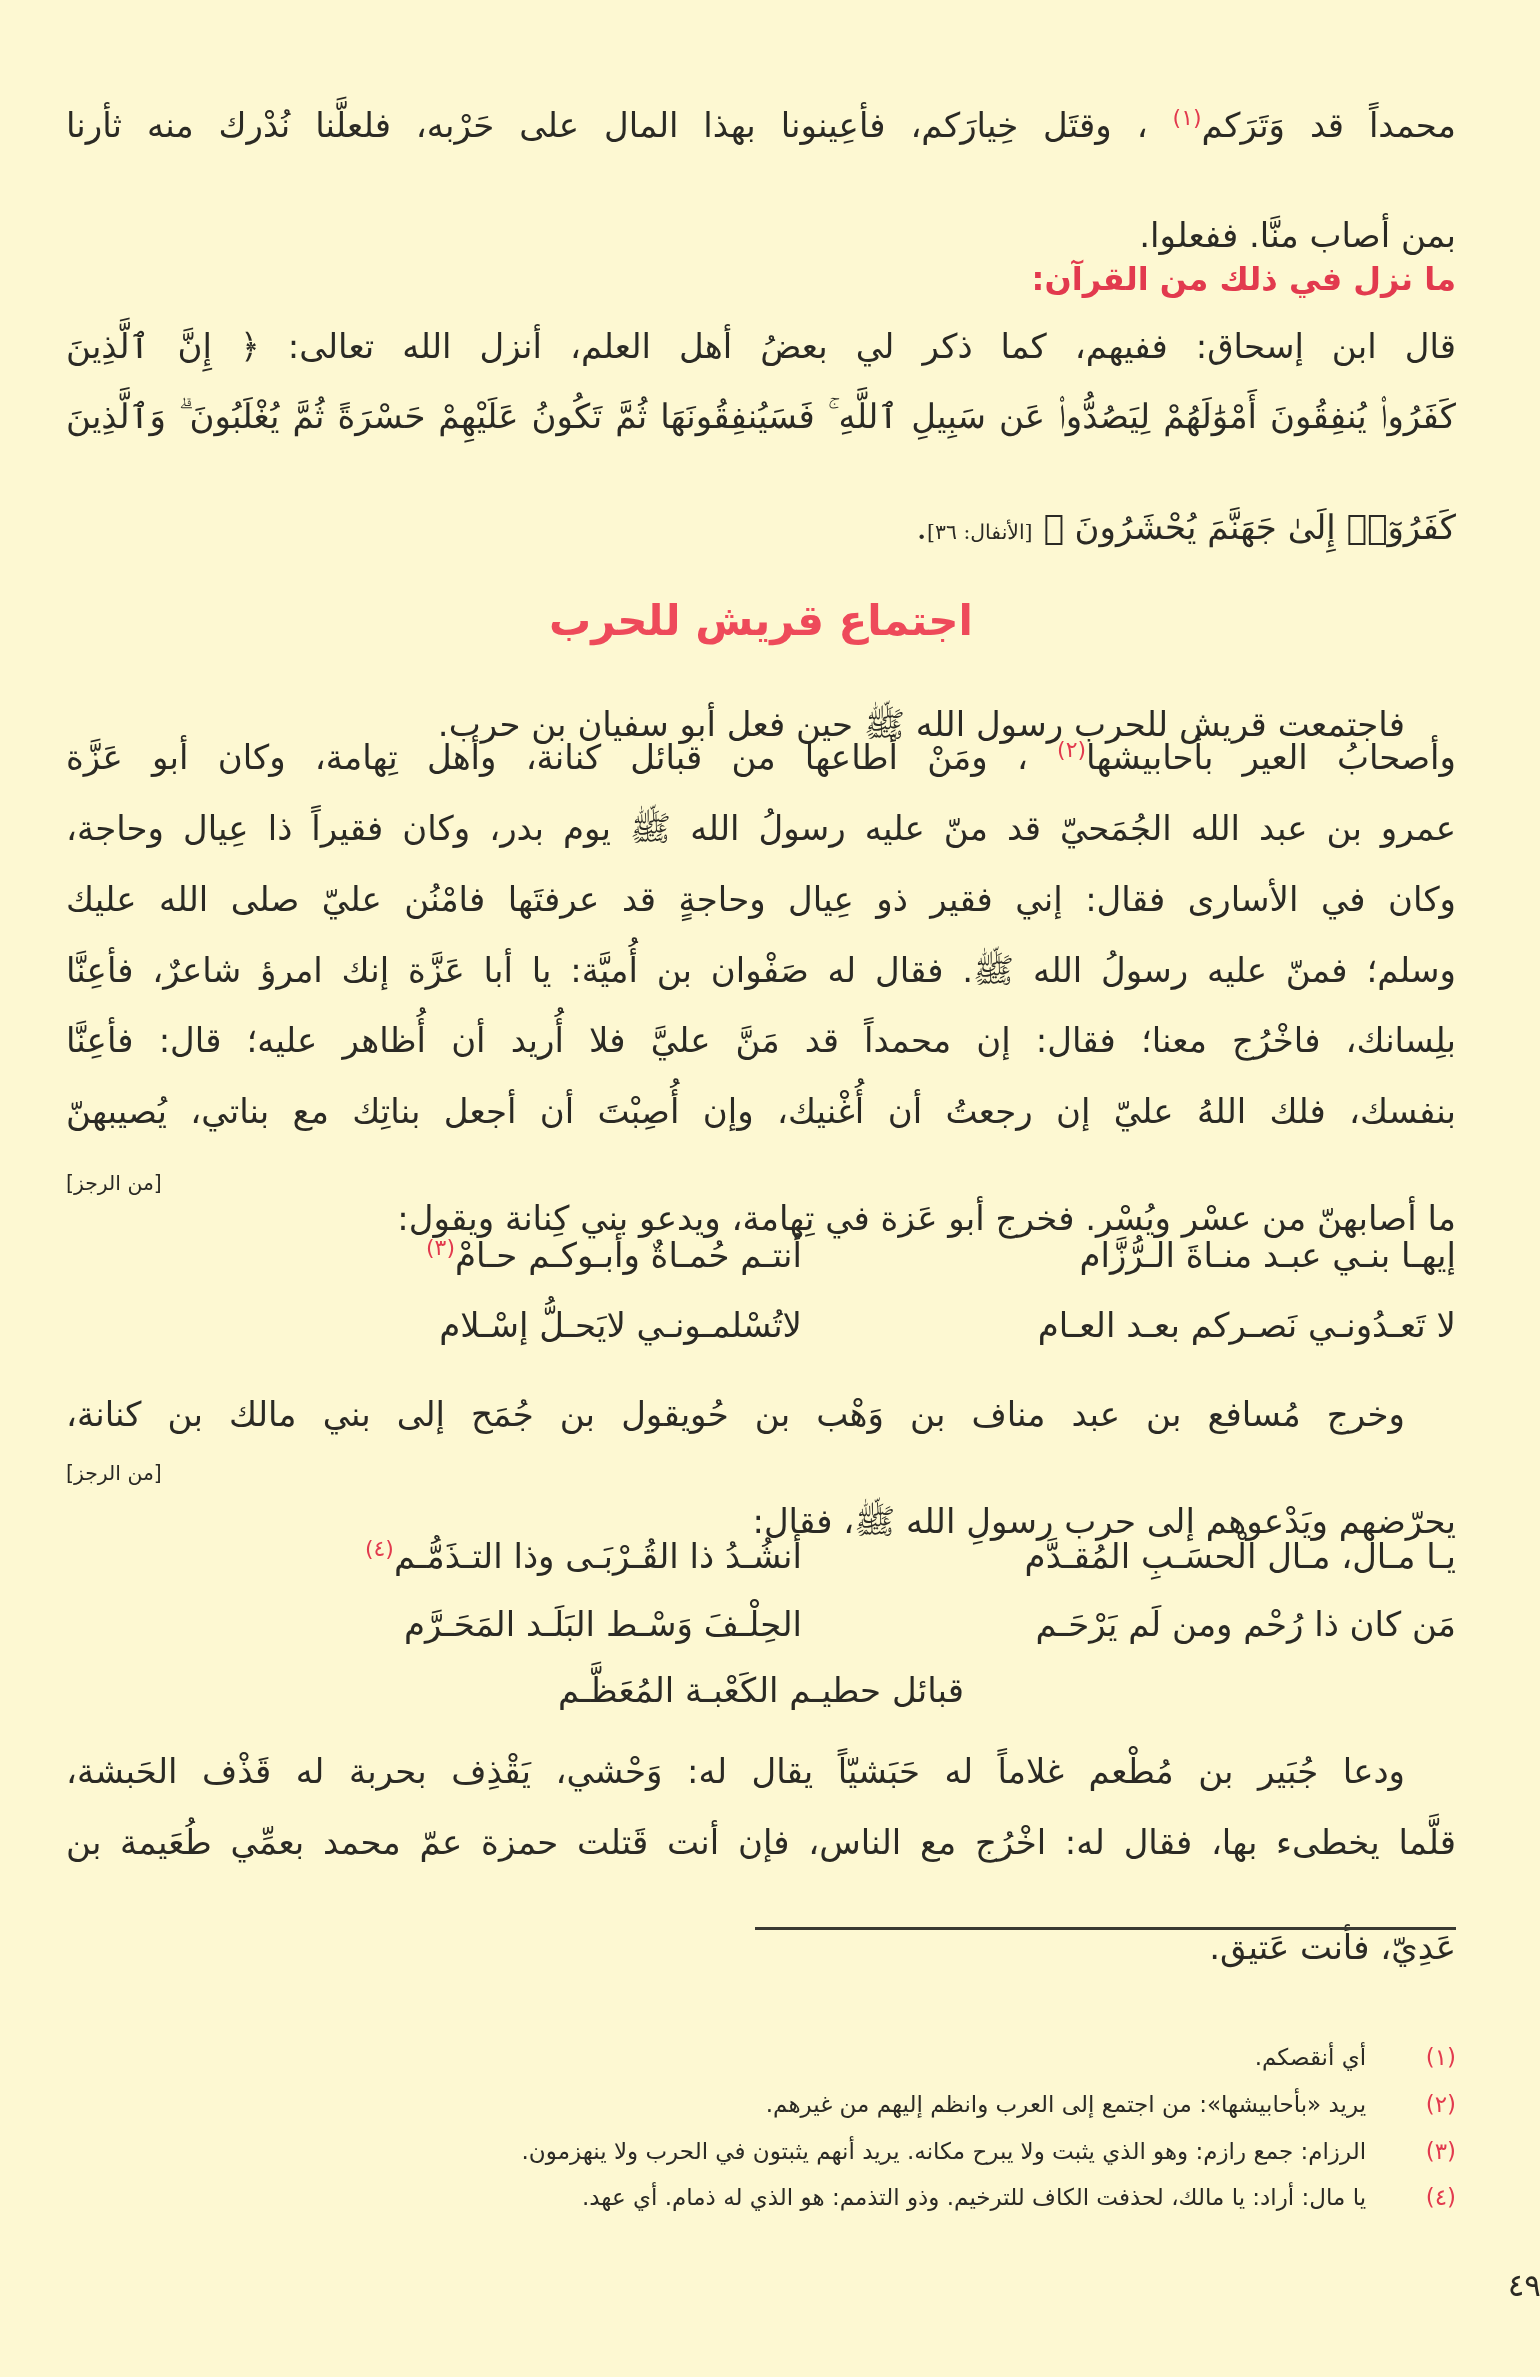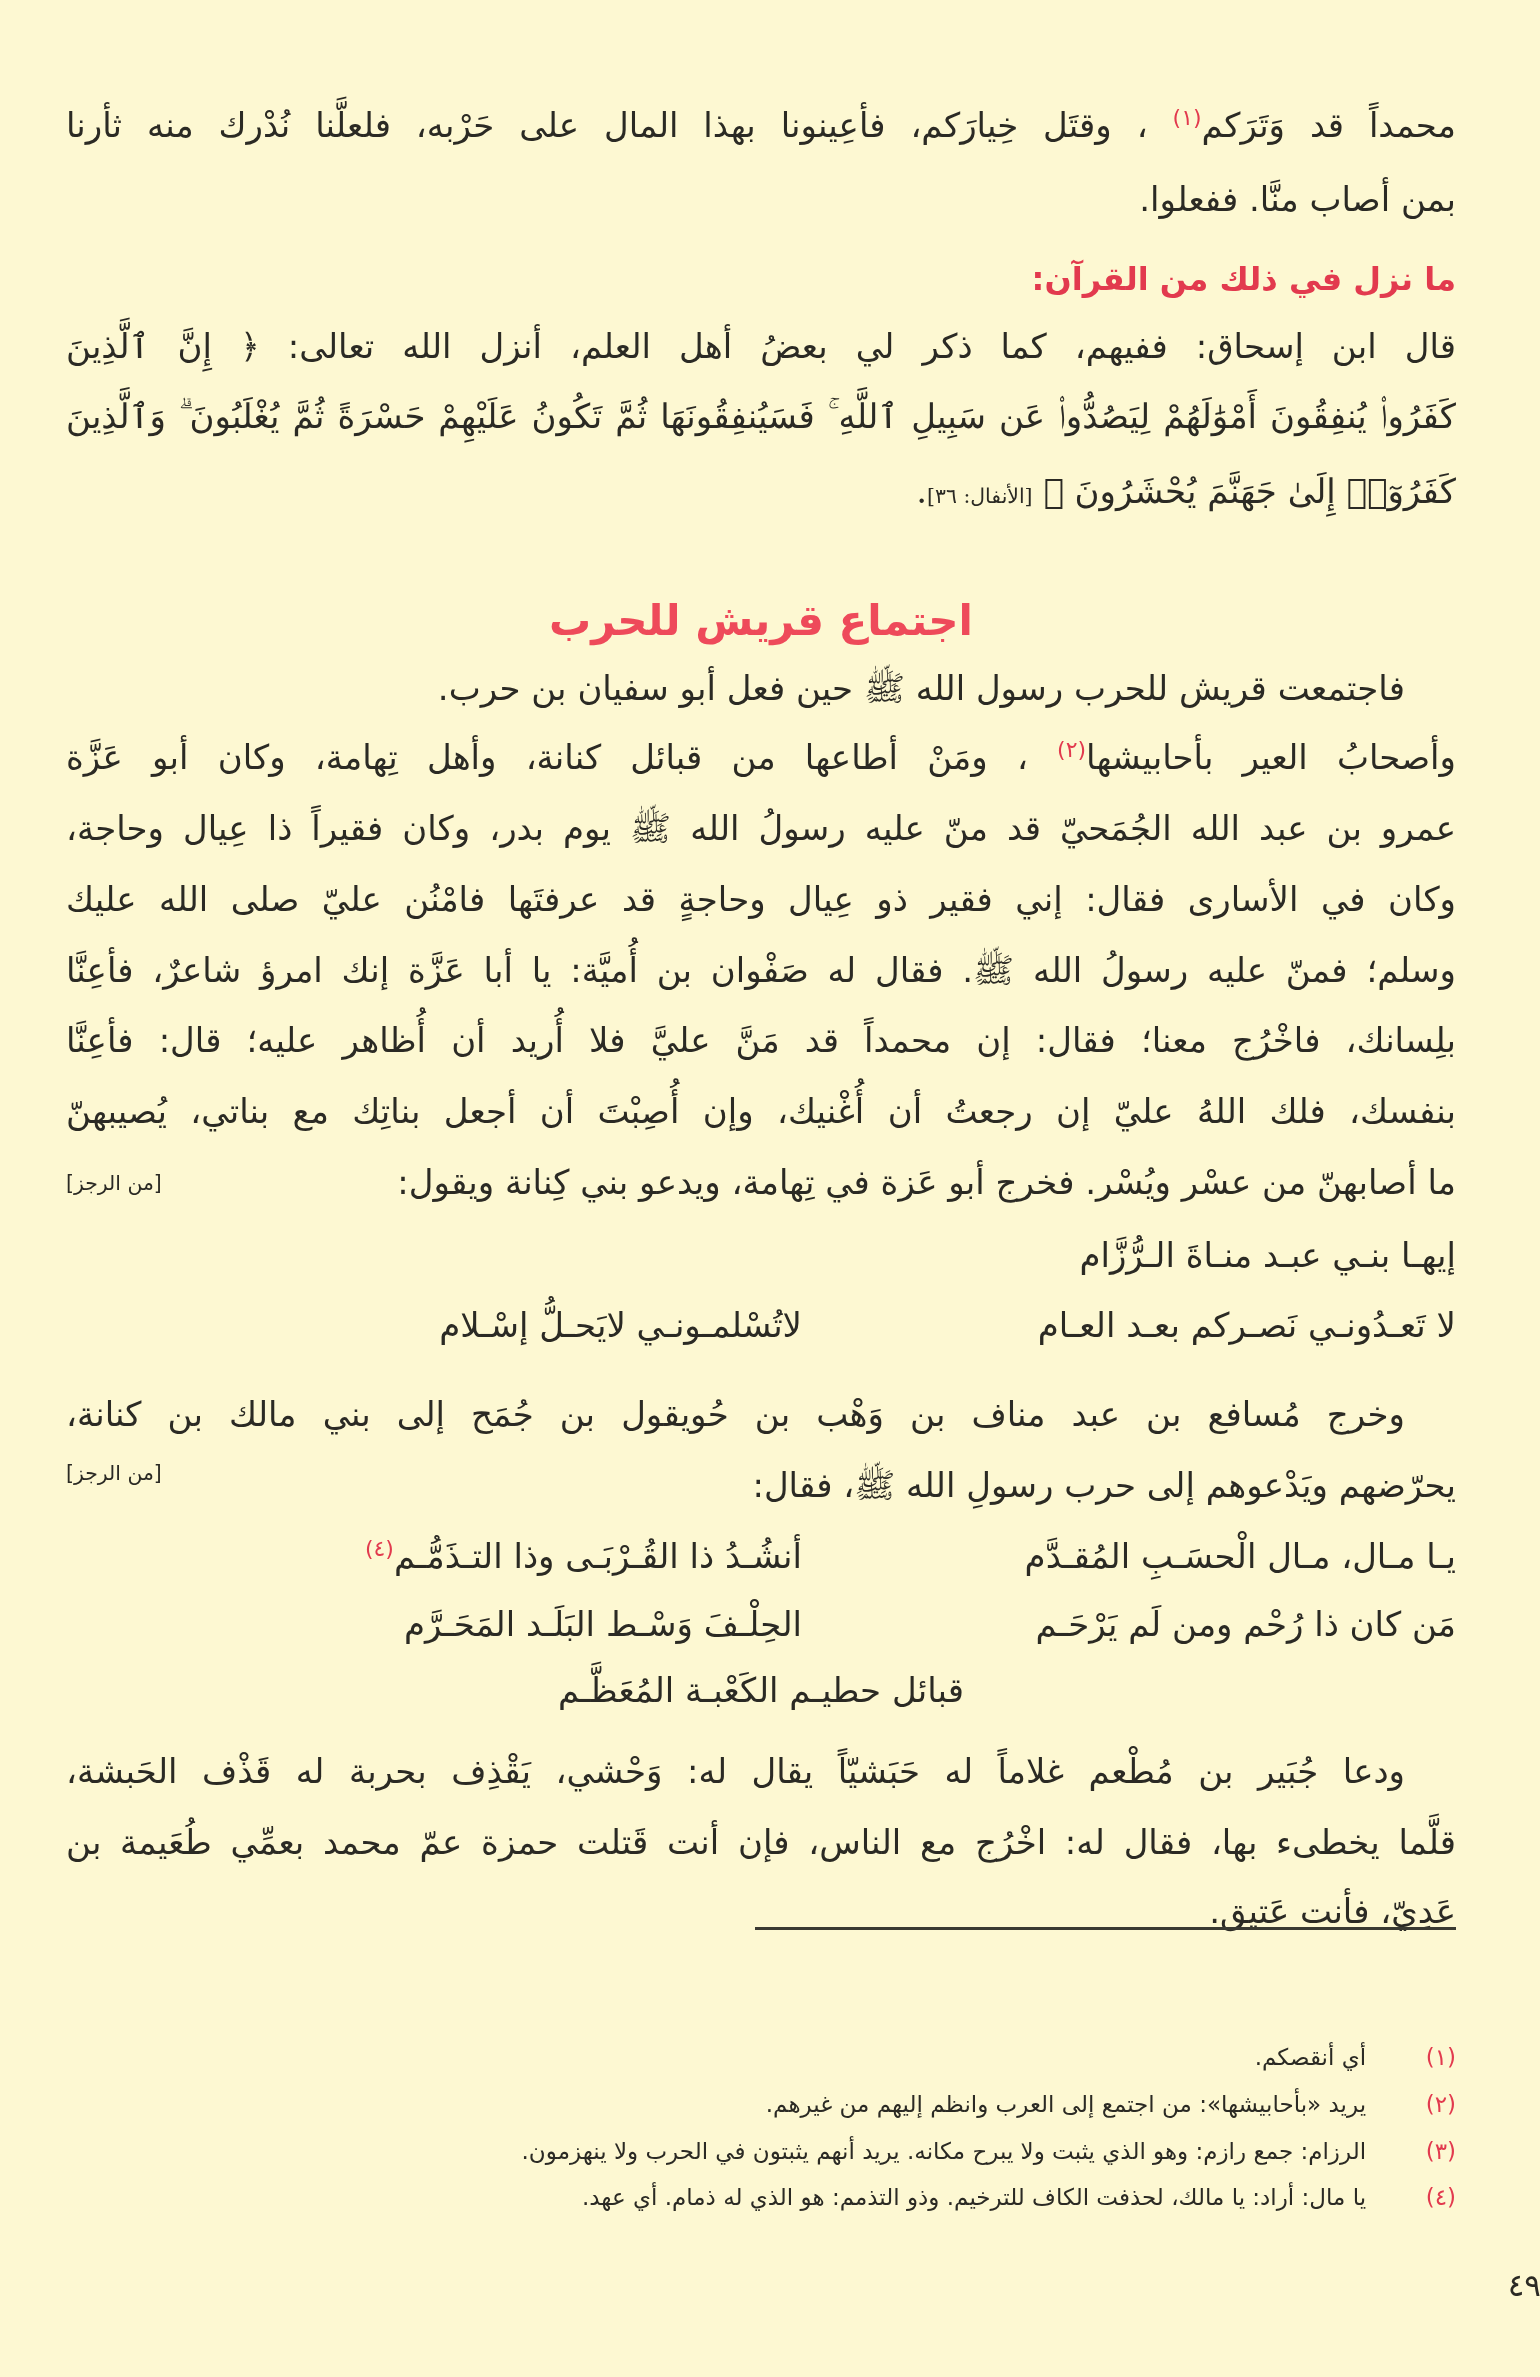--- a/index.html
+++ b/index.html
@@ -29,20 +29,21 @@
       right: 0;
       font-size: 34px;
       line-height: 51px;
       white-space: nowrap;
       text-align: justify;
       text-align-last: justify;
     }
     .line.last {
       text-align-last: right;
       text-align: right;
+      margin-top: 36px;
     }
     .line.indent { padding-right: 51px; }
     .fn-ref {
       color: #e23a4e;
       font-size: 22px;
       vertical-align: super;
       line-height: 0;
     }
     .red-heading {
       position: absolute;
@@ -132,20 +133,21 @@
   <div class="line" style="top:647px;"><span>وأصحابُ العير بأحابيشها</span><span class="fn-ref">(٢)</span> <span>، ومَنْ أطاعها من قبائل كنانة، وأهل تِهامة، وكان أبو عَزَّة</span></div>
   <div class="line" style="top:718px;">عمرو بن عبد الله الجُمَحيّ قد منّ عليه رسولُ الله ﷺ يوم بدر، وكان فقيراً ذا عِيال وحاجة،</div>
   <div class="line" style="top:789px;">وكان في الأسارى فقال: إني فقير ذو عِيال وحاجةٍ قد عرفتَها فامْنُن عليّ صلى الله عليك</div>
   <div class="line" style="top:860px;">وسلم؛ فمنّ عليه رسولُ الله ﷺ. فقال له صَفْوان بن أُميَّة: يا أبا عَزَّة إنك امرؤ شاعرٌ، فأعِنَّا</div>
   <div class="line" style="top:930px;">بلِسانك، فاخْرُج معنا؛ فقال: إن محمداً قد مَنَّ عليَّ فلا أُريد أن أُظاهر عليه؛ قال: فأعِنَّا</div>
   <div class="line" style="top:1001px;">بنفسك، فلك اللهُ عليّ إن رجعتُ أن أُغْنيك، وإن أُصِبْتَ أن أجعل بناتِك مع بناتي، يُصيبهنّ</div>
   <div class="line last" style="top:1072px;">ما أصابهنّ من عسْر ويُسْر. فخرج أبو عَزة في تِهامة، ويدعو بني كِنانة ويقول:</div>
   <div class="meter" style="top:1081px;">[من الرجز]</div>
 
   <div class="verse right" style="top:1145px;">إيهـا بنـي عبـد منـاةَ الـرُّزَّام</div>
+  <div class="verse left" style="top:1145px;"><span>أنتـم حُمـاةٌ وأبـوكـم حـامْ</span><span class="fn-ref">(٣)</span></div>
   <div class="verse right" style="top:1215px;">لا تَعـدُونـي نَصـركم بعـد العـام</div>
   <div class="verse left" style="top:1215px;">لاتُسْلمـونـي لايَحـلُّ إسْـلام</div>
 
   <div class="line indent" style="top:1304px;">وخرج مُسافع بن عبد مناف بن وَهْب بن حُويقول بن جُمَح إلى بني مالك بن كنانة،</div>
   <div class="line last" style="top:1375px;">يحرّضهم ويَدْعوهم إلى حرب رسولِ الله ﷺ، فقال:</div>
   <div class="meter" style="top:1371px;">[من الرجز]</div>
 
   <div class="verse right" style="top:1446px;">يـا مـال، مـال الْحسَـبِ المُقـدَّم</div>
   <div class="verse left" style="top:1446px;"><span>أنشُـدُ ذا القُـرْبَـى وذا التـذَمُّـم</span><span class="fn-ref">(٤)</span></div>
   <div class="verse right" style="top:1514px;">مَن كان ذا رُحْم ومن لَم يَرْحَـم</div>

